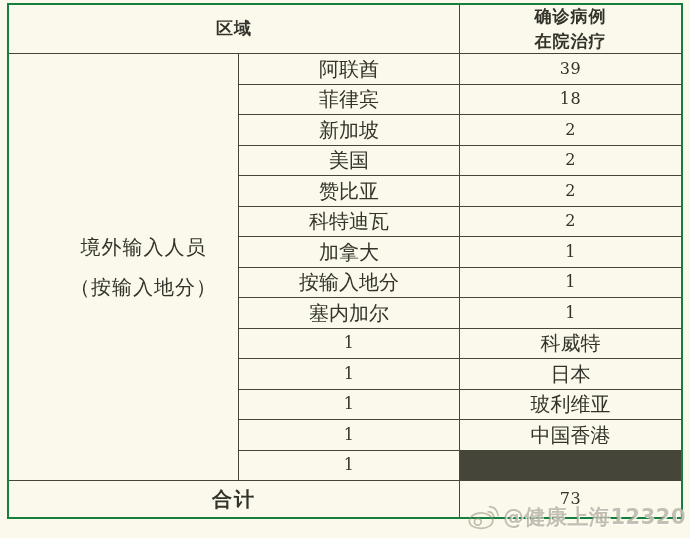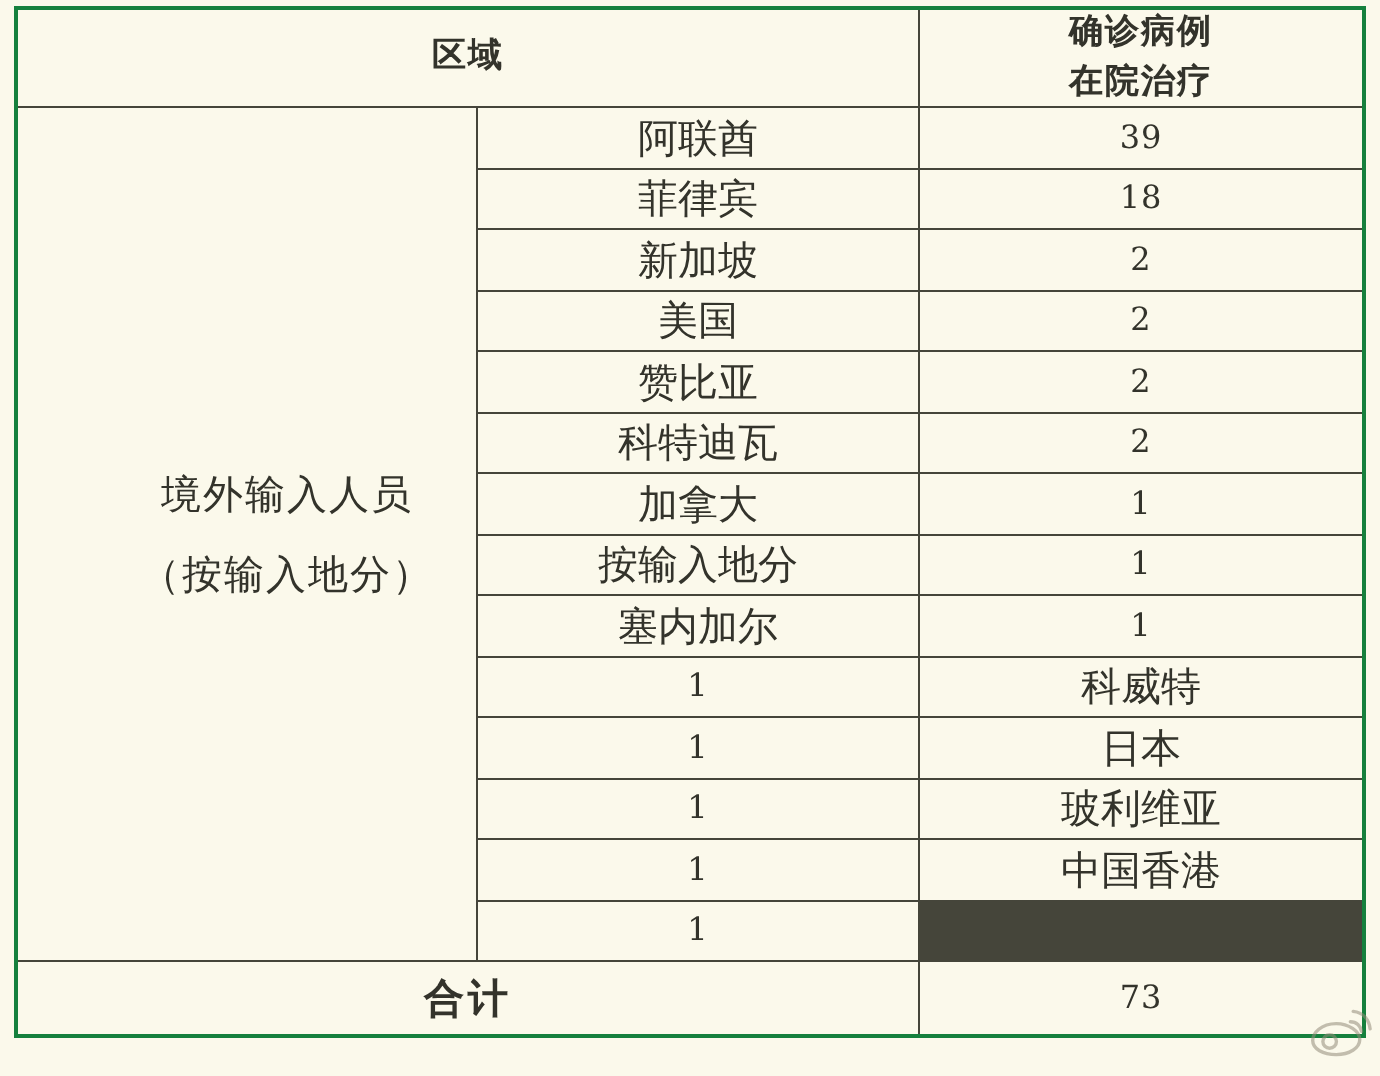--- a/index.html
+++ b/index.html
@@ -167,13 +167,14 @@
   <span class="wm-icon">
     <svg width="32" height="27" viewBox="0 0 34 28">
       <g fill="none" stroke="rgba(148,141,122,0.55)" stroke-width="1.8" stroke-linecap="round">
         <path d="M15 9 C7 9 2.5 14 2.5 18 c0 4.5 5.5 7.5 12.5 7.5 s12.5-3.5 12.5-8 C27.5 13 21.5 9 15 9 z"></path>
         <circle cx="11.5" cy="18.5" r="3.6"></circle>
         <path d="M22.5 8 c3.2 0 5.5 2.2 6 5.2"></path>
         <path d="M24 2.5 c5.2 0.6 8.4 4.2 9 9.3"></path>
       </g>
     </svg>
   </span>
+  <span class="wm-text">@健康上海12320</span>
 </div>
 
 </body></html>

